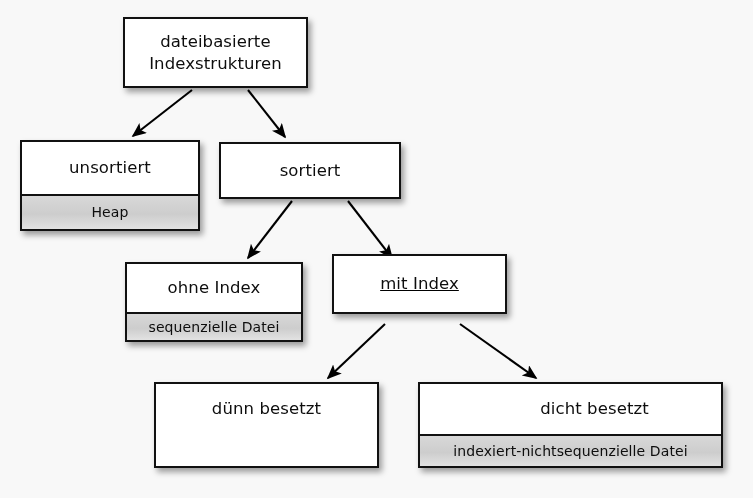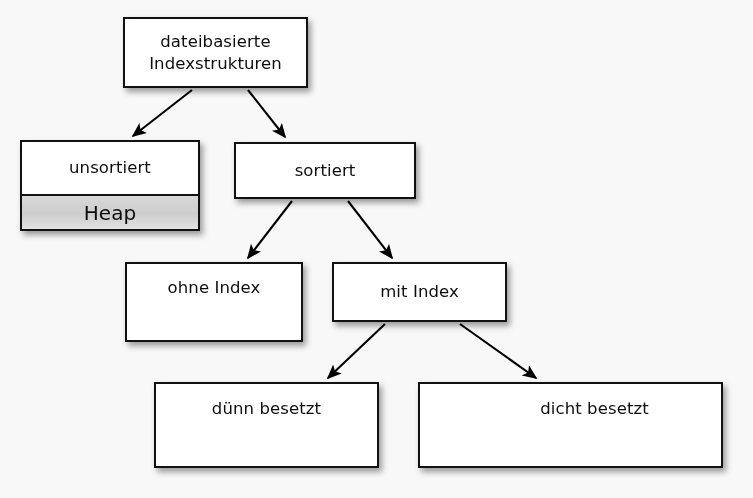--- a/index.html
+++ b/index.html
@@ -54,21 +54,21 @@
   }
   .node-sub {
     flex: 0 0 auto;
     border-top: 2px solid #111111;
     background: linear-gradient(to bottom, #d8d8d8 0%, #cdcdcd 55%, #e2e2e2 100%);
     display: flex;
     align-items: center;
     justify-content: center;
     text-align: center;
     color: #0d0d0d;
-    font-size: 20px;
+    font-size: 14px;
     line-height: 1.3;
     letter-spacing: 0.1px;
     padding: 2px 6px;
     box-sizing: border-box;
   }
   .two-line .node-title { white-space: pre-line; }
 </style>
 </head>
 <body>
 
@@ -92,30 +92,32 @@
 
   <div id="nodes-layer">
       <div class="node two-line" style="left: 123px; top: 17px; width: 185px; height: 71px;">
         <div class="node-title">dateibasierte
 Indexstrukturen</div>
       </div>
       <div class="node" style="left: 20px; top: 140px; width: 180px; height: 91px;">
         <div class="node-title" style="flex: 0 0 52px;">unsortiert</div>
         <div class="node-sub" style="flex: 1 1 auto;">Heap</div>
       </div>
-      <div class="node" style="left: 234px; top: 142px; width: 182px; height: 57px;">
+      <div class="node" style="left: 219px; top: 142px; width: 182px; height: 57px;">
         <div class="node-title">sortiert</div>
       </div>
       <div class="node" style="left: 125px; top: 262px; width: 178px; height: 80px;">
         <div class="node-title" style="flex: 0 0 48px;">ohne Index</div>
+        <div class="node-sub" style="flex: 1 1 auto;">sequenzielle Datei</div>
       </div>
-      <div class="node" style="left: 332px; top: 262px; width: 175px; height: 60px;">
+      <div class="node" style="left: 332px; top: 254px; width: 175px; height: 60px; text-decoration: underline;">
         <div class="node-title">mit Index</div>
       </div>
       <div class="node" style="left: 154px; top: 382px; width: 225px; height: 86px;">
         <div class="node-title" style="flex: 0 0 50px;">dünn besetzt</div>
       </div>
       <div class="node" style="left: 418px; top: 382px; width: 305px; height: 86px;">
         <div class="node-title" style="flex: 0 0 50px; margin-left: 48px;">dicht besetzt</div>
+        <div class="node-sub" style="flex: 1 1 auto;">indexiert-nichtsequenzielle Datei</div>
       </div>
     </div>
 
 </div>
 
 </body></html>

